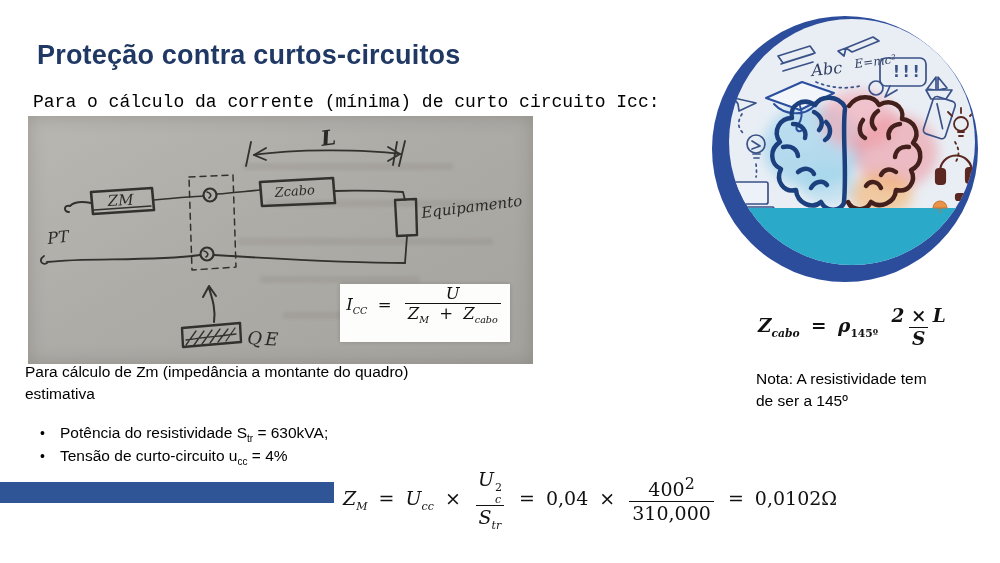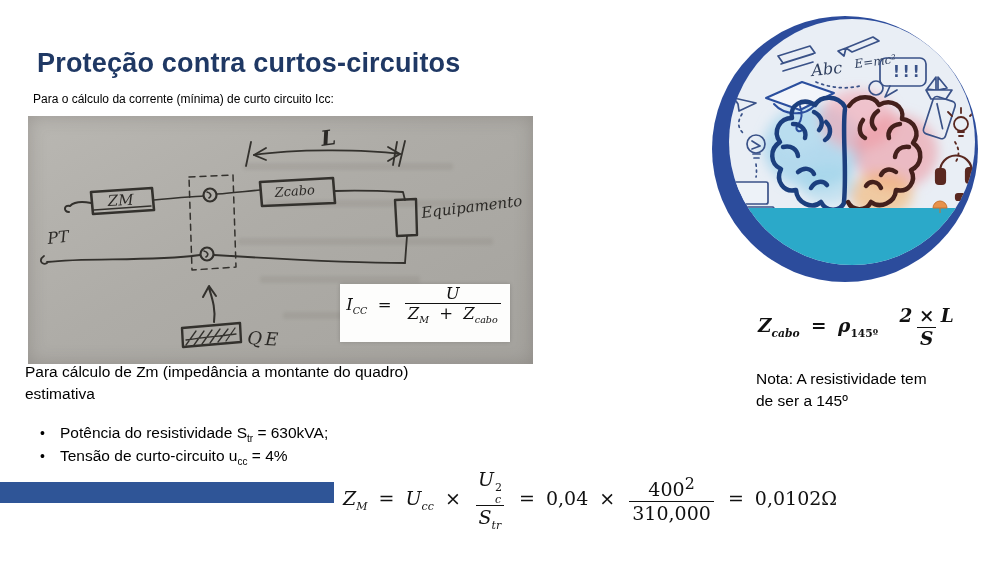--- a/index.html
+++ b/index.html
@@ -3,23 +3,23 @@
 <meta charset="utf-8">
 <style>
   html,body{margin:0;padding:0;background:#888;}
   .slide{
     position:relative; width:1000px; height:563px; background:#ffffff;
     overflow:hidden; font-family:"Liberation Sans", sans-serif; color:#000;
   }
   
   .title{
     position:absolute; left:37px; top:40px; font-size:27px; letter-spacing:0.2px;
-    color:#1F3864; font-weight:600;margin-top:8px;
-  }
-  .intro{ position:absolute; left:33px; top:92px; font-size:12px; }
+    color:#1F3864; font-weight:600;
+  }
+  .intro{ position:absolute; left:33px; top:92px; font-size:18px;font-family:Liberation Mono, monospace; }
   .paragraph{ position:absolute; left:25px; top:361px; font-size:15.5px; line-height:21.5px; }
   .bullets{ position:absolute; left:26px; top:424px; font-size:15.5px; }
   .bullet-row{ display:flex; align-items:baseline; height:23px; }
   .bullet-row .dot{ width:20px; padding-left:14px; font-size:14px; }
   .bsub{ font-size:10px; }
   .note{ position:absolute; left:756px; top:368px; font-size:15.5px; line-height:22px; }
   
   .accent-bar{ position:absolute; left:0; top:482px; width:334px; height:21px; background:#2F5597; }
   
   .photo{
@@ -272,21 +272,21 @@
       <text x="104" y="64" font-family="DejaVu Serif, serif" font-style="italic" font-size="16" fill="#2E3E5E" transform="rotate(-6 104 64)">Abc</text>
       <text x="147" y="56" font-family="DejaVu Serif, serif" font-style="italic" font-size="12" fill="#2E3E5E" transform="rotate(-7 147 56)">E=mc²</text>
       <text x="185" y="65" font-family="DejaVu Sans, sans-serif" font-weight="bold" font-size="15" fill="#3A5288" letter-spacing="3">!!!</text>
     </g>
   </svg>
 
   <div class="formula-zcabo math">
     <span>Z</span><sub>cabo</sub>
     <span class="op">=</span>
     <span>ρ</span><sub class="sub-n">145º</sub>
-    <span class="frac" style="margin-left:12px;">
+    <span class="frac" style="margin-left:4px;">
       <span class="num">2 × L</span>
       <span class="den">S</span>
     </span>
   </div>
 
   <div class="note">
     <div>Nota: A resistividade tem</div>
     <div>de ser a 145º</div>
   </div>
 

